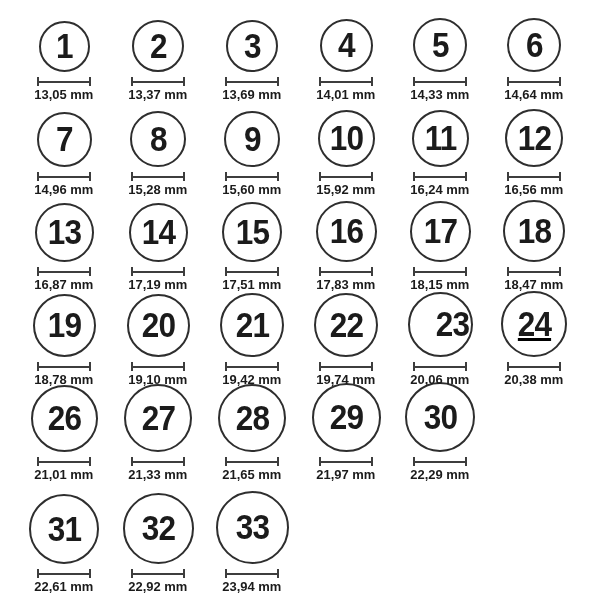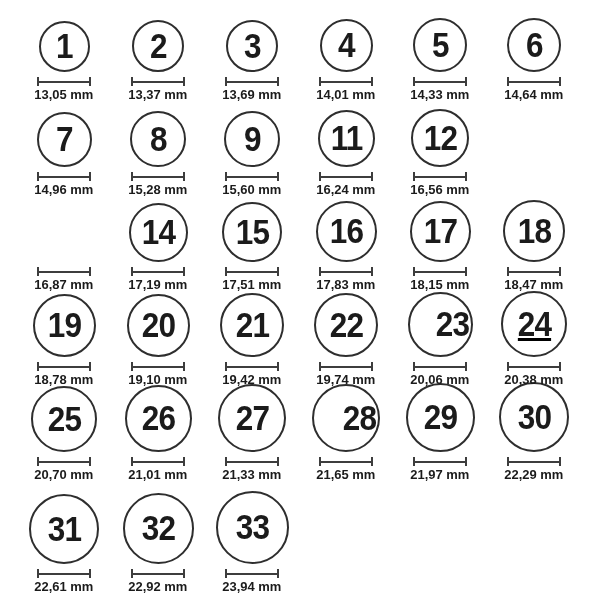--- a/index.html
+++ b/index.html
@@ -192,20 +192,31 @@
       <span class="num">9</span>
     </div>
     <div class="dim">
       <span class="tick left"></span>
       <span class="bar"></span>
       <span class="tick right"></span>
     </div>
     <div class="mm">15,60 mm</div>
   </div>
 
+  <div class="cell">
+    <div class="circle" style="width: 57px; height: 57px;">
+      <span class="num">10</span>
+    </div>
+    <div class="dim">
+      <span class="tick left"></span>
+      <span class="bar"></span>
+      <span class="tick right"></span>
+    </div>
+    <div class="mm">15,92 mm</div>
+  </div>
 
   <div class="cell">
     <div class="circle" style="width: 57px; height: 57px;">
       <span class="num">11</span>
     </div>
     <div class="dim">
       <span class="tick left"></span>
       <span class="bar"></span>
       <span class="tick right"></span>
     </div>
@@ -219,20 +230,23 @@
     <div class="dim">
       <span class="tick left"></span>
       <span class="bar"></span>
       <span class="tick right"></span>
     </div>
     <div class="mm">16,56 mm</div>
   </div>
 </div>
     <div class="row">
   <div class="cell">
+    <div class="circle" style="width: 59px; height: 59px;">
+      <span class="num">13</span>
+    </div>
     <div class="dim">
       <span class="tick left"></span>
       <span class="bar"></span>
       <span class="tick right"></span>
     </div>
     <div class="mm">16,87 mm</div>
   </div>
 
   <div class="cell">
     <div class="circle" style="width: 59px; height: 59px;">
@@ -361,31 +375,20 @@
     </div>
     <div class="dim">
       <span class="tick left"></span>
       <span class="bar"></span>
       <span class="tick right"></span>
     </div>
     <div class="mm">20,38 mm</div>
   </div>
 </div>
     <div class="row">
-  <div class="cell">
-    <div class="circle" style="width: 66px; height: 66px;">
-      <span class="num">25</span>
-    </div>
-    <div class="dim">
-      <span class="tick left"></span>
-      <span class="bar"></span>
-      <span class="tick right"></span>
-    </div>
-    <div class="mm">20,70 mm</div>
-  </div>
 
   <div class="cell">
     <div class="circle" style="width: 67px; height: 67px;">
       <span class="num">26</span>
     </div>
     <div class="dim">
       <span class="tick left"></span>
       <span class="bar"></span>
       <span class="tick right"></span>
     </div>
@@ -398,21 +401,21 @@
     </div>
     <div class="dim">
       <span class="tick left"></span>
       <span class="bar"></span>
       <span class="tick right"></span>
     </div>
     <div class="mm">21,33 mm</div>
   </div>
 
   <div class="cell">
-    <div class="circle" style="width: 68px; height: 68px; justify-content: flex-end;">
+    <div class="circle" style="width: 68px; height: 68px;">
       <span class="num">28</span>
     </div>
     <div class="dim">
       <span class="tick left"></span>
       <span class="bar"></span>
       <span class="tick right"></span>
     </div>
     <div class="mm">21,65 mm</div>
   </div>
 

